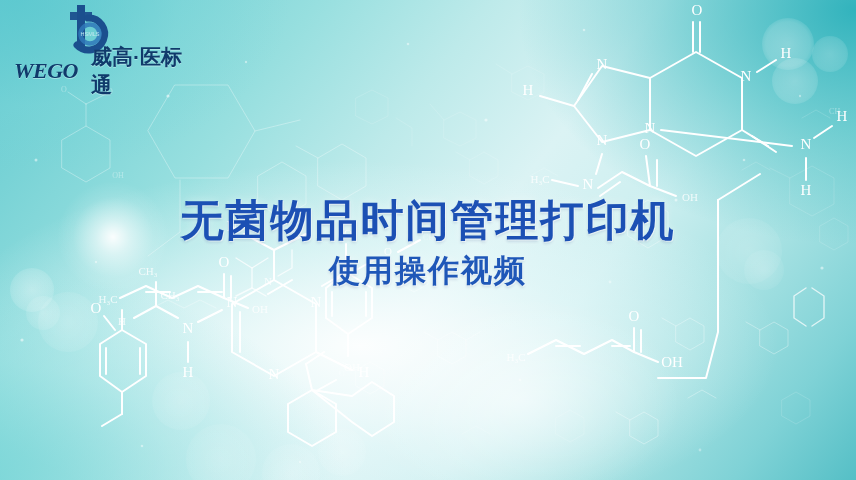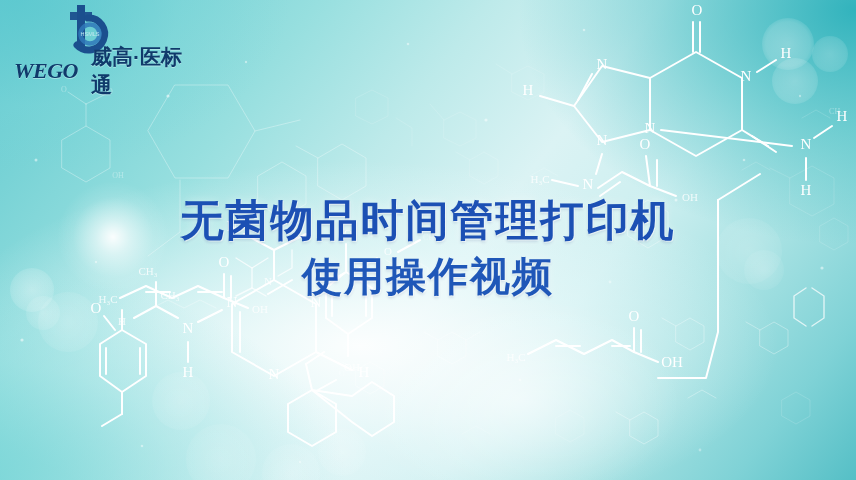--- a/index.html
+++ b/index.html
@@ -89,21 +89,21 @@
     letter-spacing:2px;
     color:#1c50b4;
     line-height:1.12;
     text-shadow:
       1px 1px 0 rgba(255,255,255,0.55),
       0 0 10px rgba(255,255,255,0.45),
       0 2px 3px rgba(10,40,110,0.18);
   }
   #sub-title{
     margin-top:10px;
-    font-size:40px;
+    font-size:31px;
     font-weight:bold;
     letter-spacing:2px;
     color:#1f57b8;
     line-height:1.1;
     text-shadow:
       1px 1px 0 rgba(255,255,255,0.5),
       0 0 9px rgba(255,255,255,0.4),
       0 2px 3px rgba(10,40,110,0.16);
   }
 </style>

